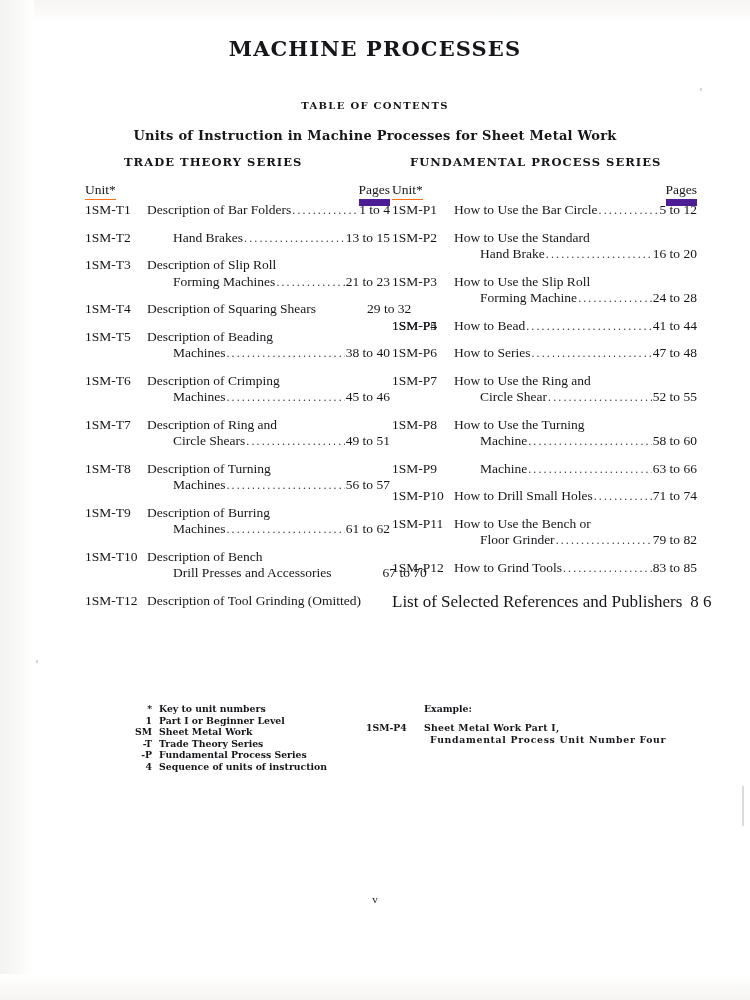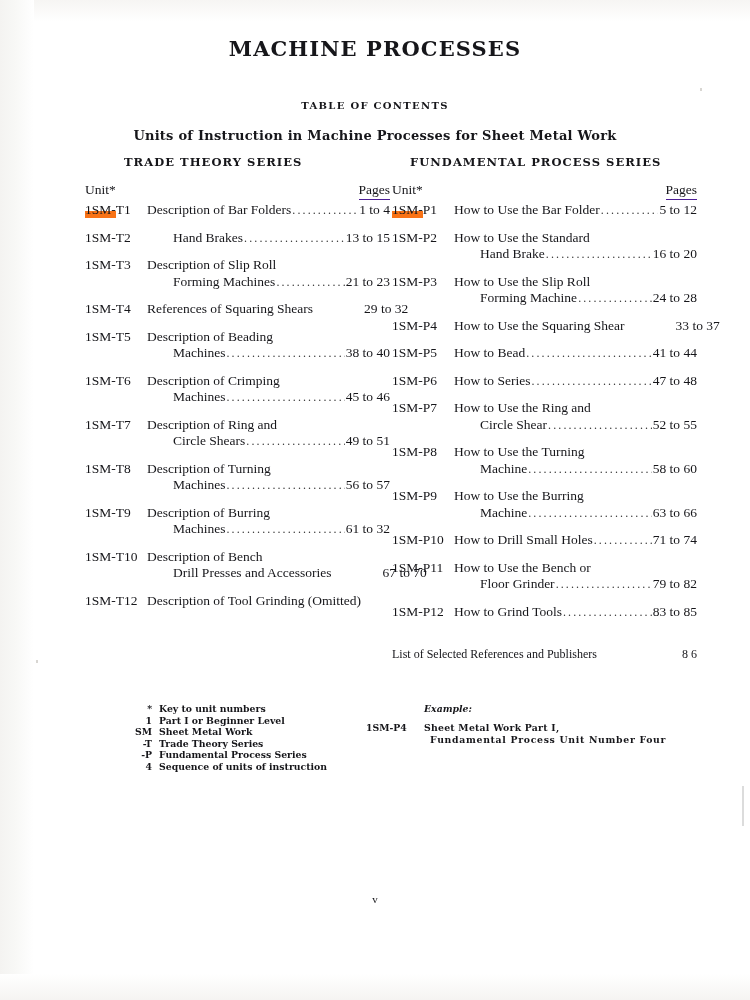--- a/index.html
+++ b/index.html
@@ -102,26 +102,26 @@
   .column.left  { left: 85px; }
   .column.right { left: 392px; }
 
   .col-header {
     position: relative;
     height: 20px;
     font-size: 13.5px;
   }
   .col-header .unit-word {
     position: absolute; left: 0; top: 0;
-    border-bottom: 7px solid #f97316;
-    padding-bottom: 13px;
+    border-bottom: 1px solid #f97316;
+    padding-bottom: 1px;
   }
   .col-header .pages-word {
     position: absolute; right: 0; top: 0;
-    border-bottom: 1px solid #4c1d95;
+    border-bottom: 7px solid #4c1d95;
     padding-bottom: 1px;
   }
 
   
   .entry {
     position: relative;
     margin-bottom: 11px;
     font-size: 13.5px;
     line-height: 16.5px;
   }
@@ -166,22 +166,22 @@
     display: flex;
     align-items: baseline;
     width: 100%;
   }
   .plainline .txt { white-space: nowrap; }
   .plainline .gap { flex: 1 1 auto; min-width: 5px; }
   .plainline .pg  { white-space: nowrap; margin-left: 46px; }
 
   .refline {
     position: relative;
-    margin-top: 26px;
-    font-size: 12px;
+    margin-top: 18px;
+    font-size: 17px;
     line-height: 16.5px;
   }
 
   
   .keyblock {
     position: absolute;
     left: 126px; top: 703px;
     font-size: 9.3px;
     line-height: 11.6px;
     font-family: "DejaVu Serif", "Liberation Serif", serif;
@@ -197,21 +197,21 @@
   .keyrow .desc { position: absolute; left: 33px; top: 0; }
 
   .examplebox {
     position: absolute;
     left: 424px; top: 703px;
     font-size: 9.3px;
     line-height: 11.8px;
     font-family: "DejaVu Serif", "Liberation Serif", serif;
     font-weight: bold;
   }
-  .examplebox .ex-title { margin-bottom: 7px; font-style: italic; }
+  .examplebox .ex-title { margin-bottom: 7px; }
   .ex-entry { position: relative; white-space: nowrap; }
   .ex-entry .ex-unit { position: absolute; left: -58px; top: 0; }
   .ex-entry .ex-l2 { padding-left: 6px; letter-spacing: 0.7px; }
   .ex-entry .ex-l1 { letter-spacing: 0.25px; }
 
   .folio {
     position: absolute;
     left: 0; top: 893px;
     width: 750px;
     text-align: center;
@@ -278,21 +278,21 @@
                 <span class="pg">21 to 23</span>
               </span>
             </div>
           </div>
         </div>
         <div class="entry">
           <span class="unit">1SM-T4</span>
           <div class="body">
             <div class="line">
               <span class="plainline">
-                <span class="txt">References of Squaring Shears</span>
+                <span class="txt">Description of Squaring Shears</span>
                 <span class="gap"></span>
                 <span class="pg">29 to 32</span>
               </span>
             </div>
           </div>
         </div>
         <div class="entry">
           <span class="unit">1SM-T5</span>
           <div class="body">
             <div class="line"><span>Description of Beading</span></div>
@@ -345,21 +345,21 @@
           </div>
         </div>
         <div class="entry">
           <span class="unit">1SM-T9</span>
           <div class="body">
             <div class="line"><span>Description of Burring</span></div>
             <div class="line indent">
               <span class="leaderline">
                 <span class="txt">Machines</span>
                 <span class="dots">............................................................</span>
-                <span class="pg">61 to 32</span>
+                <span class="pg">61 to 62</span>
               </span>
             </div>
           </div>
         </div>
         <div class="entry">
           <span class="unit">1SM-T10</span>
           <div class="body">
             <div class="line"><span>Description of Bench</span></div>
             <div class="line indent">
               <span class="plainline">
@@ -383,21 +383,21 @@
     <div class="col-header">
       <span class="unit-word">Unit*</span>
       <span class="pages-word">Pages</span>
     </div>
     <div id="right-entries">
         <div class="entry">
           <span class="unit">1SM-P1</span>
           <div class="body">
             <div class="line">
               <span class="leaderline">
-                <span class="txt">How to Use the Bar Folder</span>
+                <span class="txt">How to Use the Bar Circle</span>
                 <span class="dots">............................................................</span>
                 <span class="pg">5 to 12</span>
               </span>
             </div>
           </div>
         </div>
         <div class="entry">
           <span class="unit">1SM-P2</span>
           <div class="body">
             <div class="line"><span>How to Use the Standard</span></div>
@@ -418,29 +418,20 @@
               <span class="leaderline">
                 <span class="txt">Forming Machine</span>
                 <span class="dots">............................................................</span>
                 <span class="pg">24 to 28</span>
               </span>
             </div>
           </div>
         </div>
         <div class="entry">
           <span class="unit">1SM-P4</span>
-          <div class="body">
-            <div class="line">
-              <span class="plainline">
-                <span class="txt">How to Use the Squaring Shear</span>
-                <span class="gap"></span>
-                <span class="pg">33 to 37</span>
-              </span>
-            </div>
-          </div>
         </div>
         <div class="entry">
           <span class="unit">1SM-P5</span>
           <div class="body">
             <div class="line">
               <span class="leaderline">
                 <span class="txt">How to Bead</span>
                 <span class="dots">............................................................</span>
                 <span class="pg">41 to 44</span>
               </span>
@@ -481,21 +472,20 @@
                 <span class="txt">Machine</span>
                 <span class="dots">............................................................</span>
                 <span class="pg">58 to 60</span>
               </span>
             </div>
           </div>
         </div>
         <div class="entry">
           <span class="unit">1SM-P9</span>
           <div class="body">
-            <div class="line"><span>How to Use the Burring</span></div>
             <div class="line indent">
               <span class="leaderline">
                 <span class="txt">Machine</span>
                 <span class="dots">............................................................</span>
                 <span class="pg">63 to 66</span>
               </span>
             </div>
           </div>
         </div>
         <div class="entry">

